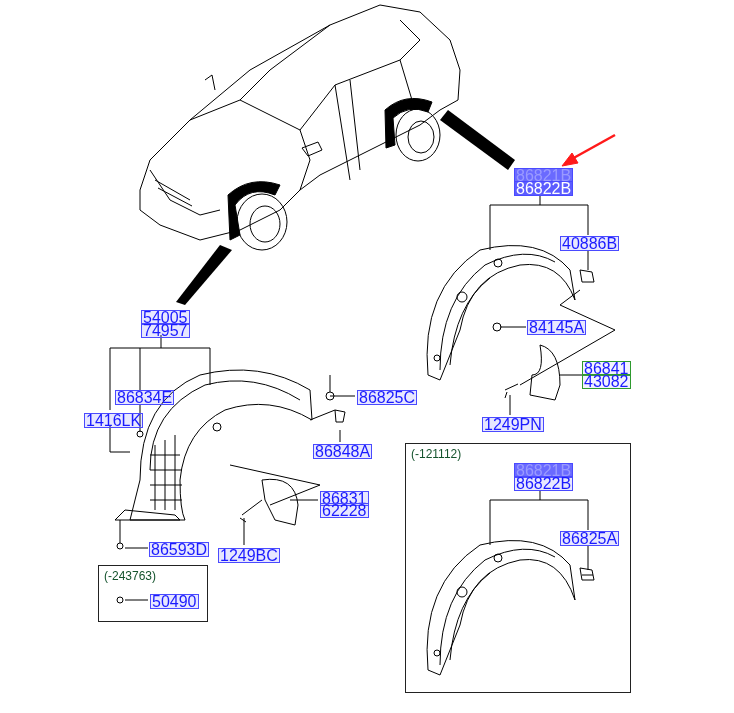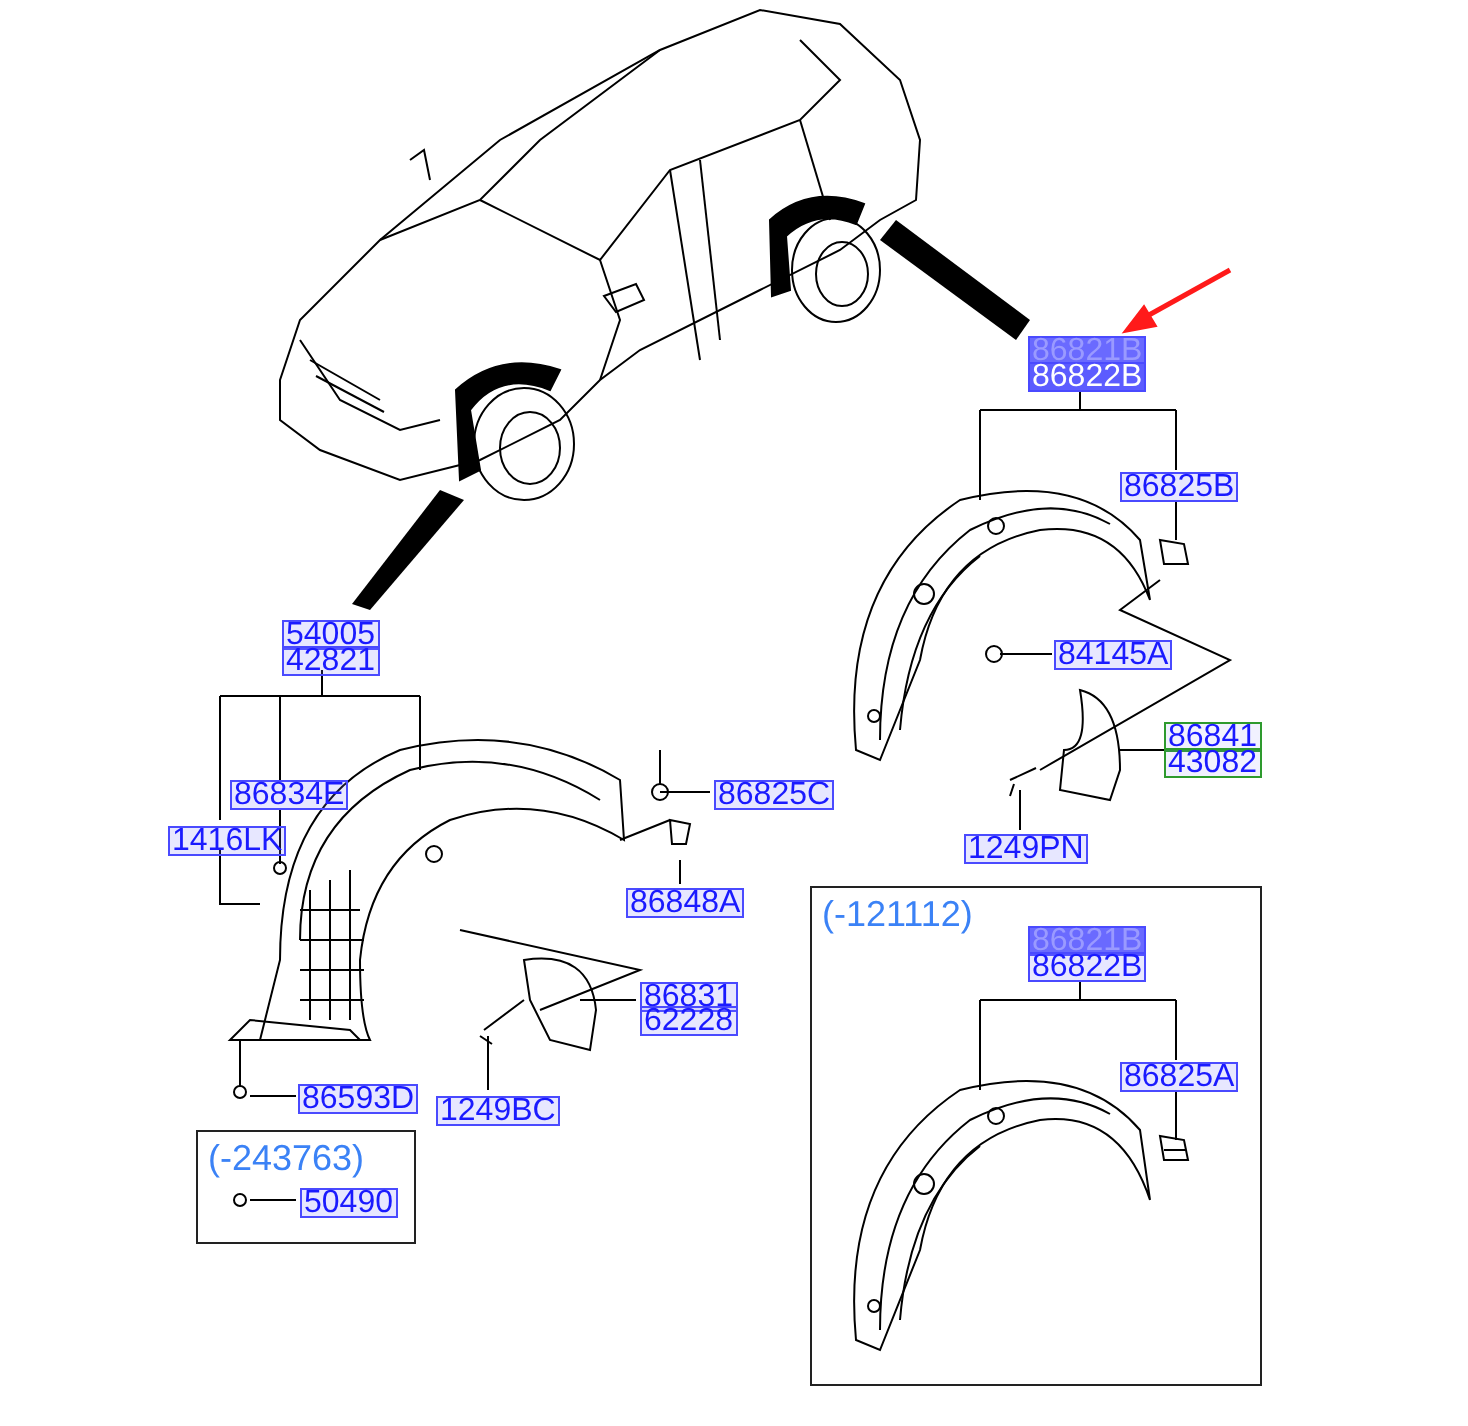--- a/index.html
+++ b/index.html
@@ -5,21 +5,21 @@
   html, body { margin:0; padding:0; background:#ffffff; }
   body { width:734px; height:713px; position:relative; overflow:hidden;
          font-family:"Liberation Sans", sans-serif; }
   #stage { position:absolute; left:0; top:0; width:734px; height:713px; }
   .lbl { position:absolute; font-family:"Liberation Sans", sans-serif; font-size:16px;
          line-height:13px; color:#1a1aff; background:rgba(120,120,255,0.18);
          border:1px solid #4a4aff; padding:0 1px; white-space:nowrap; cursor:pointer; }
   .lbl.sel { background:#5c5cff; color:#ffffff; }
   .lbl.sel-faded { background:#6a6aff; color:#9a9aff; }
   .lbl.green { border-color:#2e9a2e; background:rgba(120,120,255,0.10); }
-  .boxlabel { position:absolute; font-size:18px; color:#3b82f6; white-space:nowrap; }
+  .boxlabel { position:absolute; font-size:12px; color:#14532d; white-space:nowrap; }
   .box { position:absolute; border:1px solid #222; }
 </style>
 </head>
 <body>
 
 <div id="stage">
   <svg width="734" height="713" viewBox="0 0 734 713" style="position:absolute;left:0;top:0">
     <g fill="none" stroke="#000" stroke-width="1">
 
       <g>
@@ -111,28 +111,28 @@
     </g>
   </svg>
 
   <div class="box" style="left:98px;top:565px;width:108px;height:55px"></div>
   <div class="box" style="left:405px;top:443px;width:224px;height:248px"></div>
   <span class="boxlabel" style="left:104px;top:569px">(-243763)</span>
   <span class="boxlabel" style="left:411px;top:447px">(-121112)</span>
 
   <span class="lbl sel-faded" style="left:514px;top:168px">86821B</span>
   <span class="lbl sel" style="left:514px;top:181px">86822B</span>
-  <span class="lbl" style="left:560px;top:236px">86825B</span>
+  <span class="lbl" style="left:560px;top:236px">40886B</span>
   <span class="lbl" style="left:527px;top:320px">84145A</span>
   <span class="lbl green" style="left:582px;top:361px">86841</span>
   <span class="lbl green" style="left:582px;top:374px">43082</span>
   <span class="lbl" style="left:482px;top:417px">1249PN</span>
 
   <span class="lbl" style="left:141px;top:310px">54005</span>
-  <span class="lbl" style="left:141px;top:323px">42821</span>
+  <span class="lbl" style="left:141px;top:323px">74957</span>
   <span class="lbl" style="left:115px;top:390px">86834E</span>
   <span class="lbl" style="left:84px;top:413px">1416LK</span>
   <span class="lbl" style="left:357px;top:390px">86825C</span>
   <span class="lbl" style="left:313px;top:444px">86848A</span>
   <span class="lbl" style="left:320px;top:491px">86831</span>
   <span class="lbl" style="left:320px;top:503px">62228</span>
   <span class="lbl" style="left:218px;top:548px">1249BC</span>
   <span class="lbl" style="left:149px;top:542px">86593D</span>
 
   <span class="lbl" style="left:150px;top:594px">50490</span>

